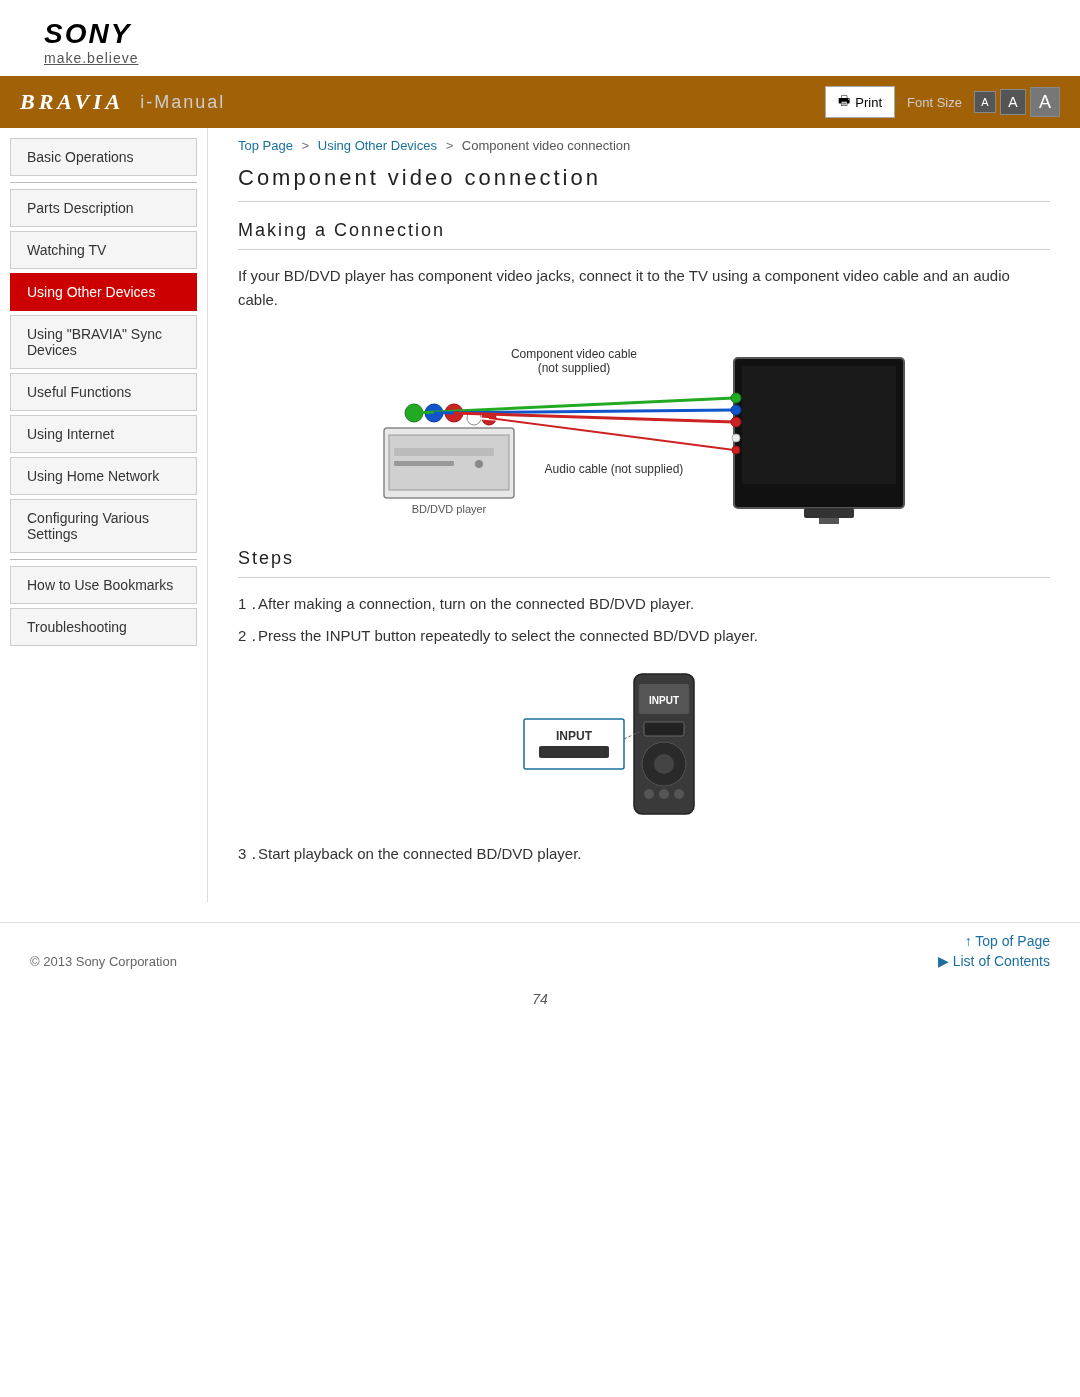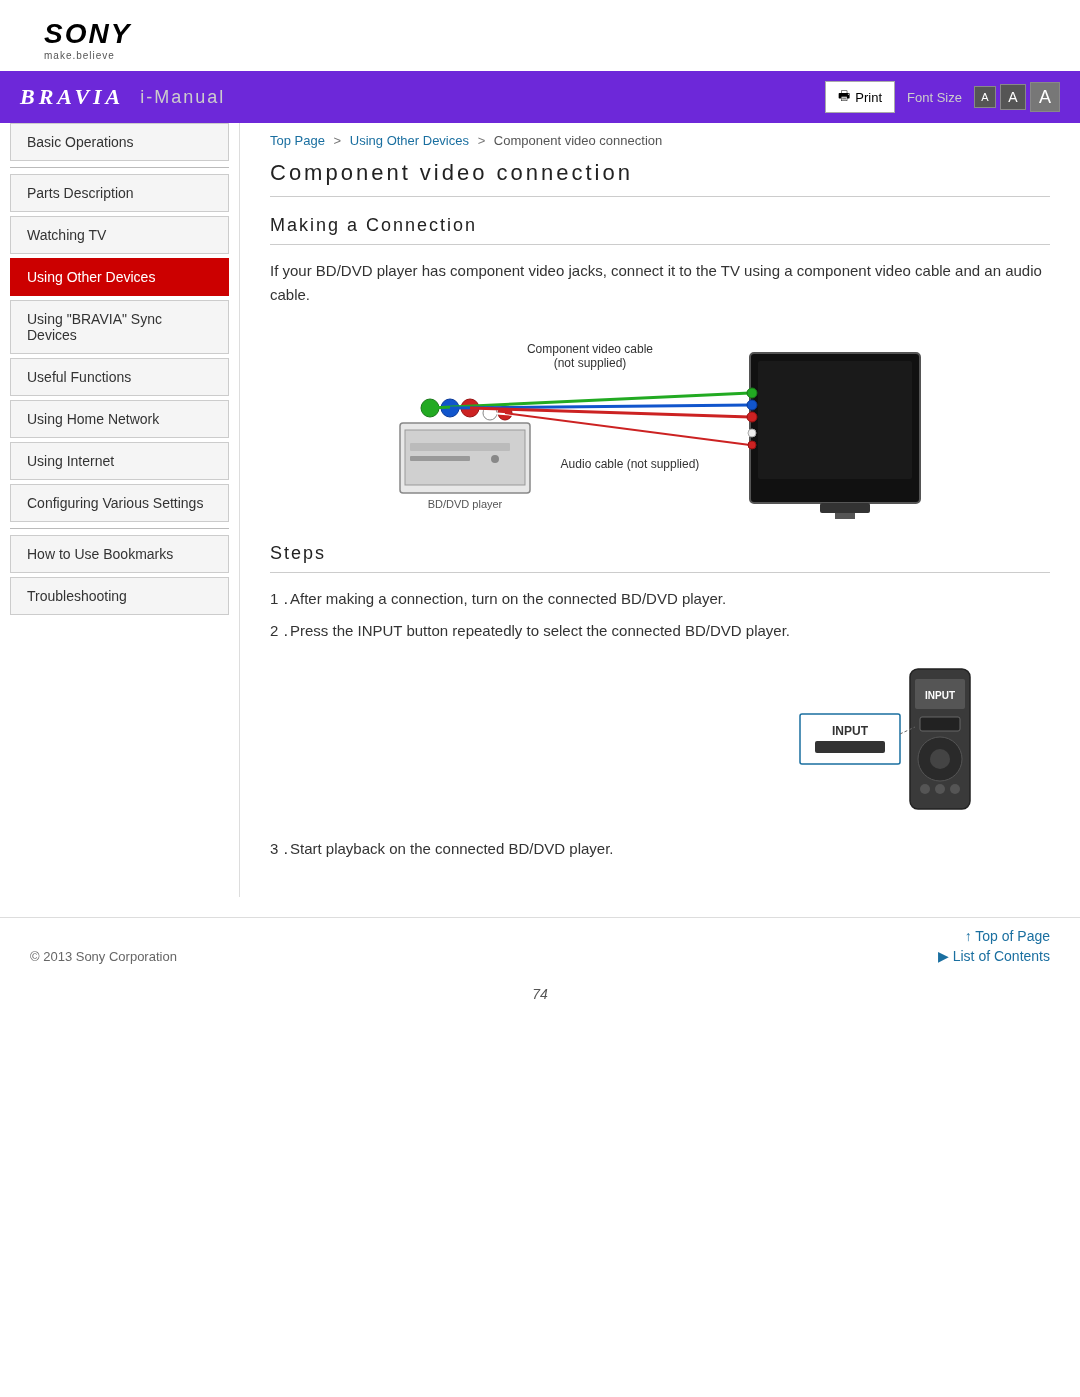--- a/index.html
+++ b/index.html
@@ -24,28 +24,29 @@
       align-items: flex-start;
     }
     .sony-wordmark {
       font-size: 28px;
       font-weight: 900;
       letter-spacing: 2px;
       color: #000;
       font-style: italic;
     }
     .sony-tagline {
-      font-size: 10px;
+      font-size: 14px;
       color: #555;
       letter-spacing: 1px;
+      text-decoration: underline;
     }
 
     
     .nav-bar {
-      background: #6d28d9;
+      background: #a16207;
       height: 52px;
       display: flex;
       align-items: center;
       padding: 0 20px;
       justify-content: space-between;
     }
     .nav-bar-left {
       display: flex;
       align-items: center;
       gap: 0;
@@ -102,23 +103,24 @@
     .font-btn-large { width: 30px; height: 30px; font-size: 18px; background: #777; }
 
     
     .main-layout {
       display: flex;
       padding: 0;
     }
 
     
     .sidebar {
-      width: 240px;
+      width: 208px;
       flex-shrink: 0;
       border-right: 1px solid #ddd;
+      padding-top: 10px;
     }
     .sidebar-item {
       padding: 10px 16px;
       border: 1px solid #ccc;
       margin: 0 10px 4px 10px;
       background: #f5f5f5;
       cursor: pointer;
       font-size: 14px;
       color: #333;
     }
@@ -204,21 +206,21 @@
       position: relative;
     }
     .step-num {
       position: absolute;
       left: 0;
     }
 
     
     .remote-area {
       display: flex;
-      justify-content: flex-end;
+      justify-content: center;
       margin: 14px 0 18px 0;
     }
 
     
     .footer-nav {
       display: flex;
       justify-content: space-between;
       align-items: flex-end;
       padding: 10px 30px 12px 30px;
       border-top: 1px solid #ddd;
@@ -287,22 +289,22 @@
 <div class="main-layout">
 
   <div class="sidebar">
     <div class="sidebar-item">Basic Operations</div>
     <hr class="sidebar-divider">
     <div class="sidebar-item">Parts Description</div>
     <div class="sidebar-item">Watching TV</div>
     <div class="sidebar-item active">Using Other Devices</div>
     <div class="sidebar-item">Using "BRAVIA" Sync Devices</div>
     <div class="sidebar-item">Useful Functions</div>
+    <div class="sidebar-item">Using Internet</div>
     <div class="sidebar-item">Using Home Network</div>
-    <div class="sidebar-item">Using Internet</div>
     <div class="sidebar-item">Configuring Various Settings</div>
     <hr class="sidebar-divider">
     <div class="sidebar-item">How to Use Bookmarks</div>
     <div class="sidebar-item">Troubleshooting</div>
   </div>
 
   <div class="content">
 
     <div class="breadcrumb">
       <a>Top Page</a>

